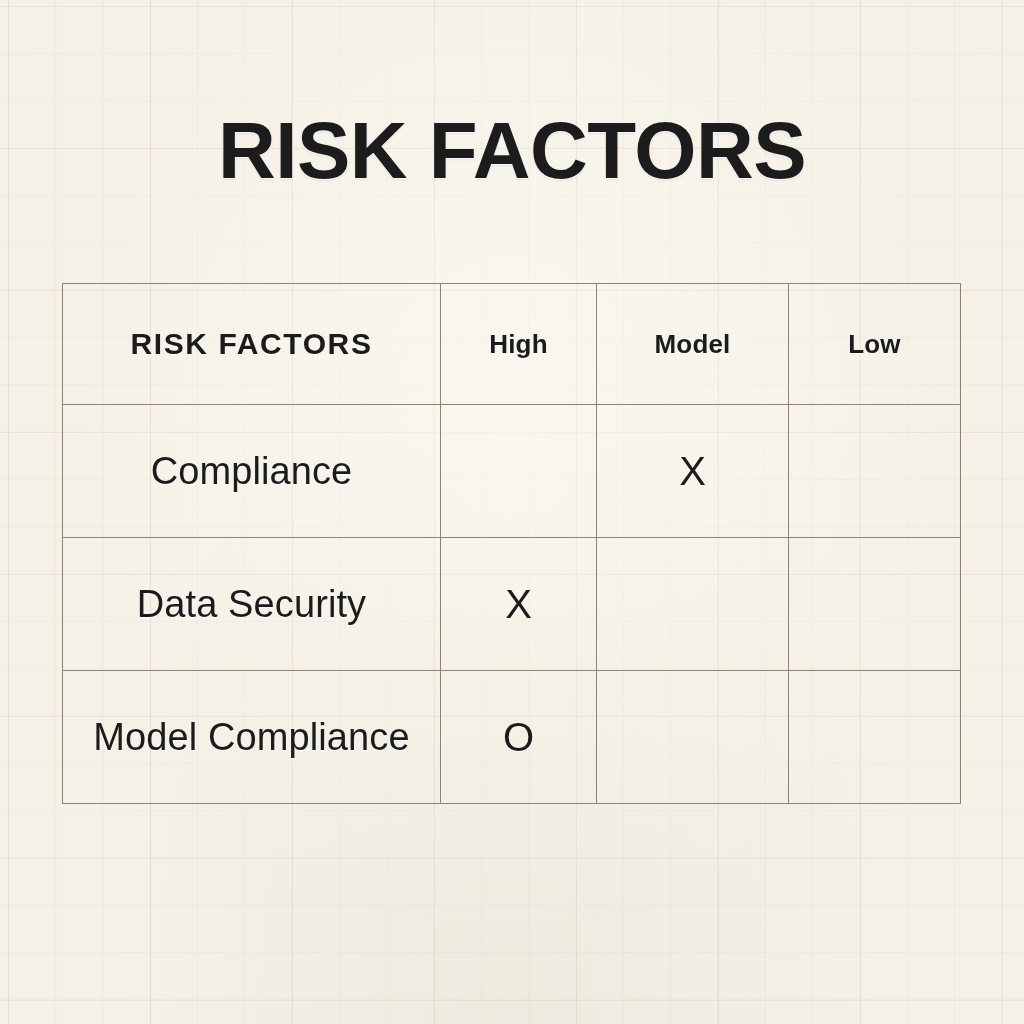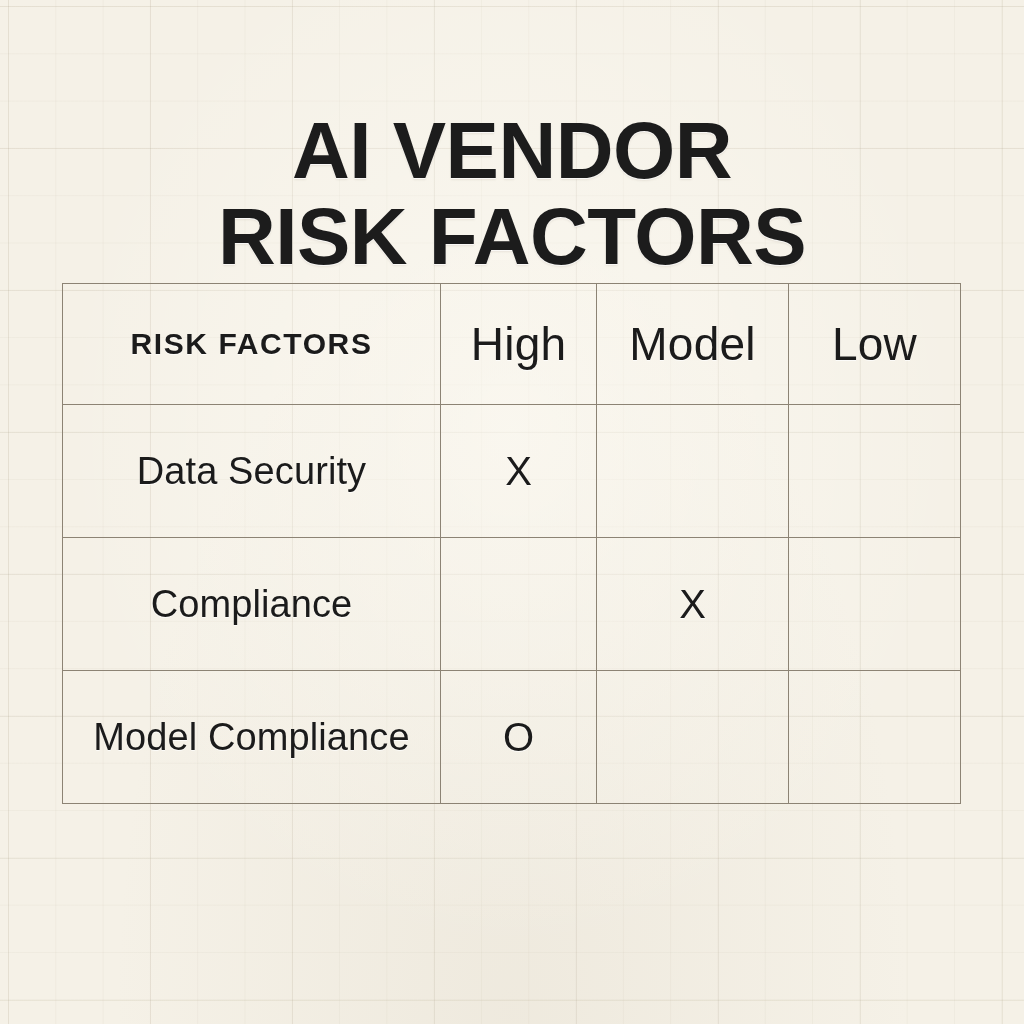--- a/index.html
+++ b/index.html
@@ -88,22 +88,22 @@
   #risk-table thead th { height: 120px; }
   #risk-table tbody td { height: 132px; }
 
   .th-factor {
     font-weight: 700;
     font-size: 30px;
     letter-spacing: 1.6px;
     text-shadow: 0 1px 0 rgba(255,255,255,0.7);
   }
   .th-level {
-    font-weight: 400;
-    font-size: 46px;
+    font-weight: 700;
+    font-size: 26px;
     letter-spacing: 0.2px;
     text-shadow: 0 1px 0 rgba(255,255,255,0.7);
   }
   .td-label {
     font-weight: 400;
     font-size: 38px;
     letter-spacing: 0.1px;
     white-space: nowrap;
     text-shadow: 0 1px 0 rgba(255,255,255,0.7);
   }
@@ -115,50 +115,49 @@
   .td-mark.empty { font-size: 0; }
 </style>
 </head>
 <body>
 
 <div id="page">
 
   <div id="grain"></div>
 
   <h1 id="title">
-    <span class="tline">AI VENDOR</span>
     <span class="tline">RISK FACTORS</span>
   </h1>
 
   <table id="risk-table">
     <colgroup>
       <col class="c-factor">
         <col class="c-high">
         <col class="c-med">
         <col class="c-low">
     </colgroup>
     <thead>
       <tr>
         <th class="th-factor">RISK FACTORS</th>
         <th class="th-level">High</th>
         <th class="th-level">Model</th>
         <th class="th-level">Low</th>
       </tr>
     </thead>
     <tbody>
       <tr>
+        <td class="td-label">Compliance</td>
+        <td class="td-mark empty"></td>
+        <td class="td-mark">X</td>
+        <td class="td-mark empty"></td>
+      </tr>
+      <tr>
         <td class="td-label">Data Security</td>
         <td class="td-mark">X</td>
         <td class="td-mark empty"></td>
-        <td class="td-mark empty"></td>
-      </tr>
-      <tr>
-        <td class="td-label">Compliance</td>
-        <td class="td-mark empty"></td>
-        <td class="td-mark">X</td>
         <td class="td-mark empty"></td>
       </tr>
       <tr>
         <td class="td-label">Model Compliance</td>
         <td class="td-mark">O</td>
         <td class="td-mark empty"></td>
         <td class="td-mark empty"></td>
       </tr>
     </tbody>
   </table>

